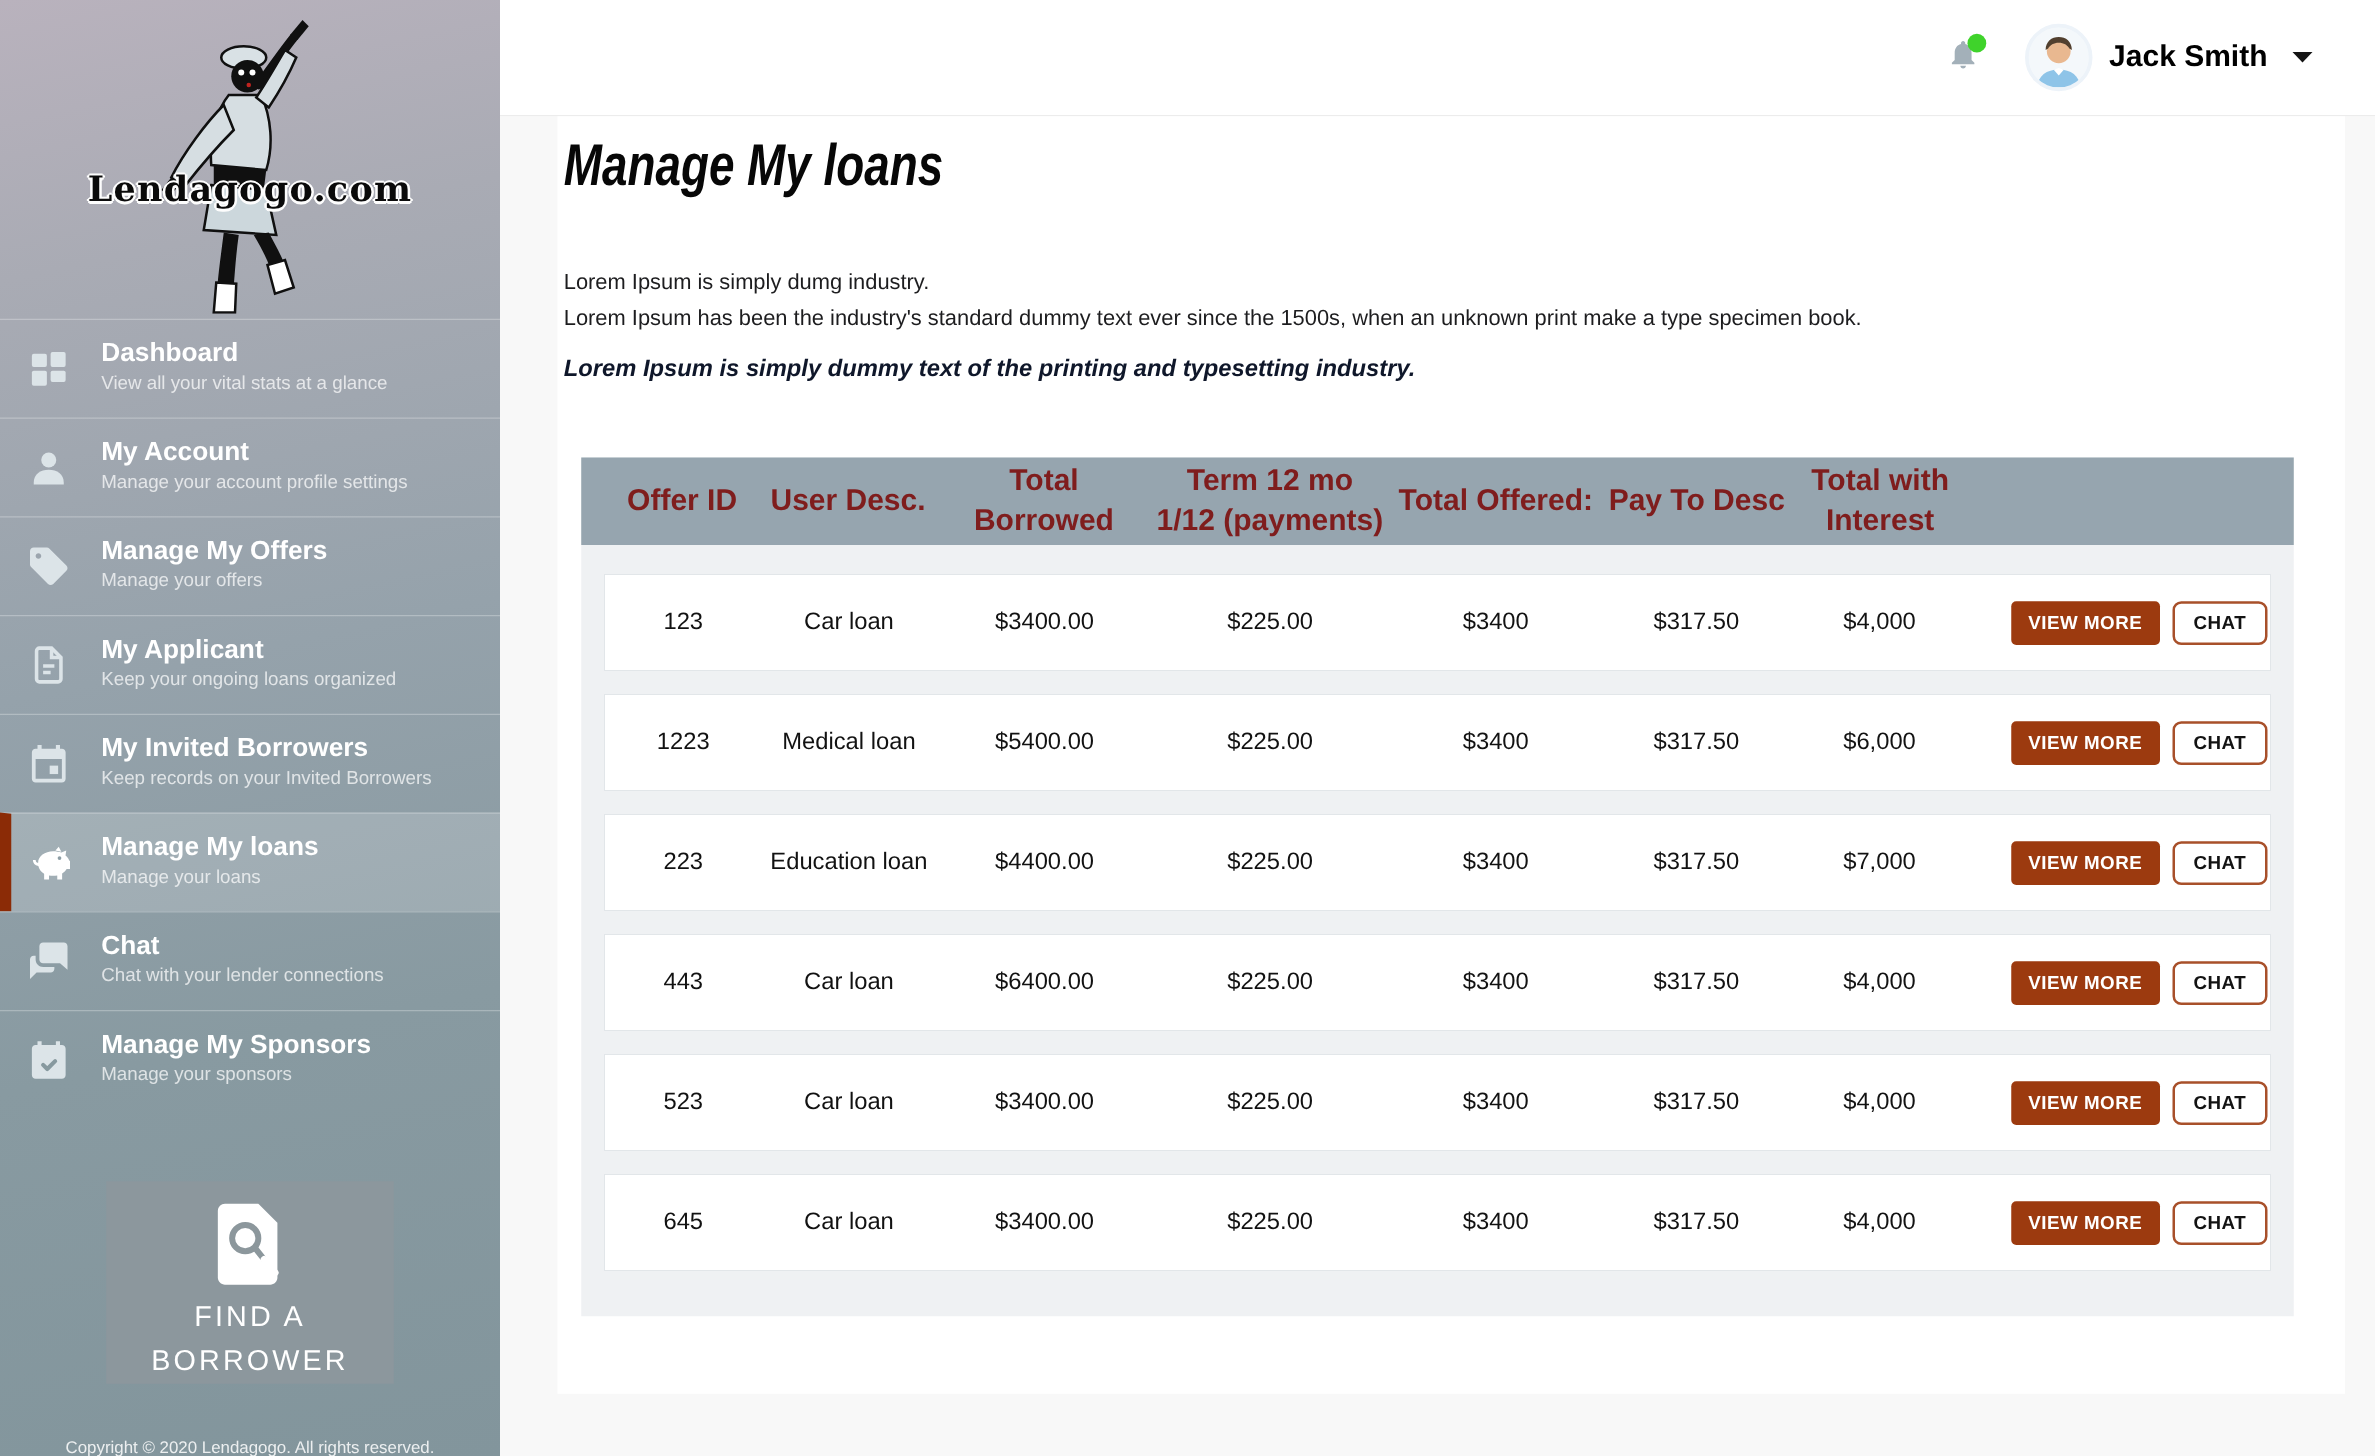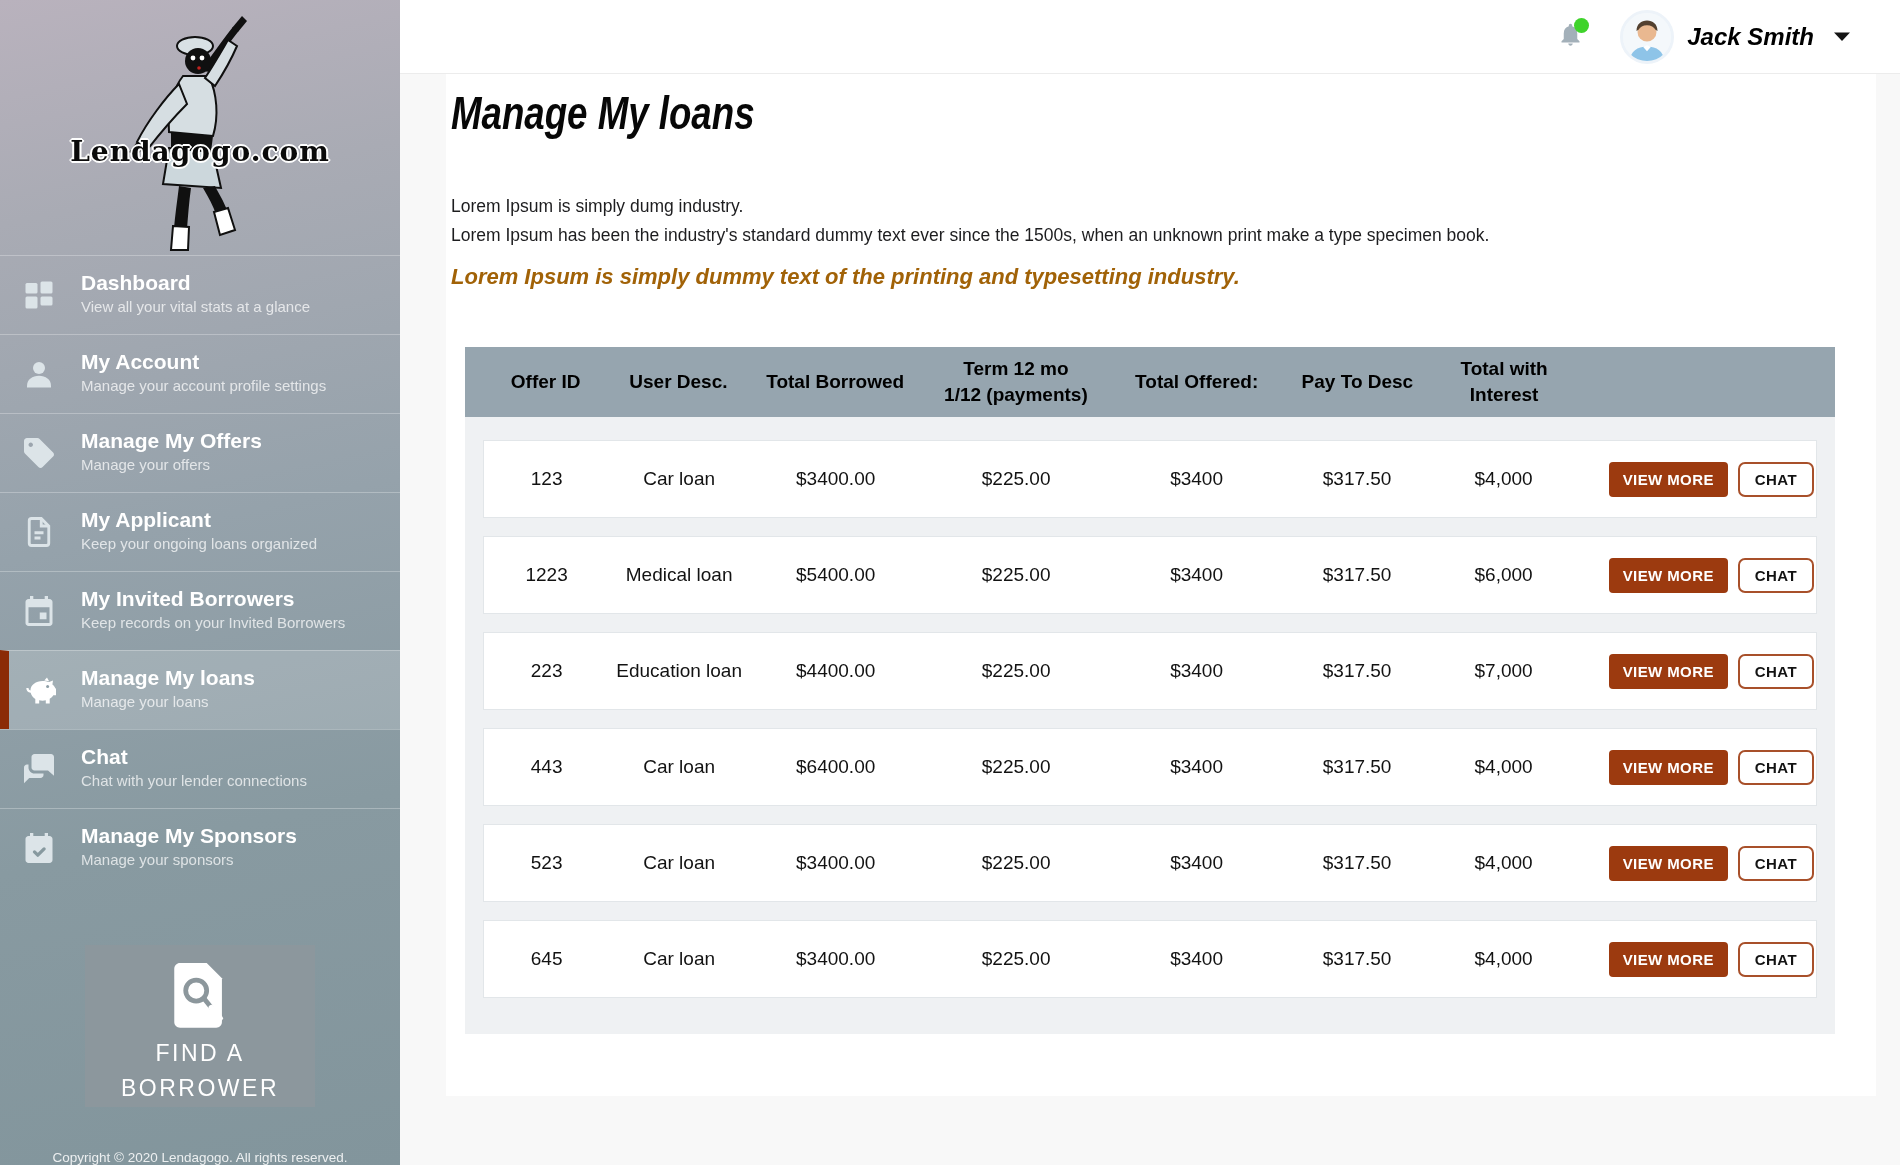--- a/index.html
+++ b/index.html
@@ -41,22 +41,22 @@
   .find-box svg{ margin-top:16px; }
   .find-label{ margin-top:8px; color:#fff; font-size:23px; letter-spacing:2.5px; line-height:1.55; text-align:center; }
   .copyright{
     position:absolute; bottom:0; width:100%; text-align:center;
     font-size:13.5px; color:rgba(255,255,255,0.85);
   }
 
   
   .main{ flex:1; display:flex; flex-direction:column; }
   .topbar{
-    height:74px; background:#ffffff; border-bottom:1px solid #ececec;
-    display:flex; align-items:center; justify-content:flex-end; padding-right:48px;font-style:italic;
+    height:93px; background:#ffffff; border-bottom:1px solid #ececec;
+    display:flex; align-items:center; justify-content:flex-end; padding-right:48px;
   }
   .bell-wrap{ position:relative; margin-right:36px; cursor:pointer; }
   .bell-dot{
     position:absolute; top:-3px; right:-5px; width:15px; height:15px; border-radius:50%;
     background:#3fd32b;
   }
   .avatar{
     width:54px; height:54px; border-radius:50%; overflow:hidden;
     border:3px solid #edf3f9; background:#f4f8fb; margin-right:13px; cursor:pointer;
   }
@@ -68,27 +68,27 @@
 
   .page-title{
     display:inline-block; margin:14px 0 0 0;
     font-size:47px; font-weight:bold; font-style:italic; color:#070707;
     line-height:50px; transform:scaleX(0.78); transform-origin:left center; letter-spacing:0;
     white-space:nowrap;
   }
   .intro{ margin-top:54px; font-size:17.5px; color:#1d1d1f; }
   .intro div{ line-height:28.5px; }
   .highlight{
-    margin-top:14px; font-size:22px; font-weight:bold; font-style:italic; color:#a16207; line-height:28px;
+    margin-top:14px; font-size:19px; font-weight:bold; font-style:italic; color:#0f172a; line-height:28px;
   }
 
   .table-strip{ margin:56px 0 0 14px; width:1370px; background:#eff1f3; padding-bottom:18px; }
   .thead{
     height:70px; background:#96A5AF; display:flex; align-items:center; padding:0 18px;
-    color:#000000; font-weight:bold; font-size:19px;
+    color:#7f1d1d; font-weight:bold; font-size:24px;
   }
   .thead .cell{ text-align:center; white-space:pre-line; line-height:1.35; }
   .trow{
     margin:0 18px 18px 18px; height:78px; background:#ffffff; border:1px solid #e2e6e9;
     display:flex; align-items:center; font-size:19px; color:#121212;
   }
   .trow:first-of-type{ margin-top:23px; }
   .cell{ text-align:center; }
   .c0{ width:9.4%;text-align:center; } .c1{ width:10.5%; } .c2{ width:13%; } .c3{ width:14.1%; }
   .c4{ width:13%; } .c5{ width:11.1%; } .c6{ width:10.9%; }

